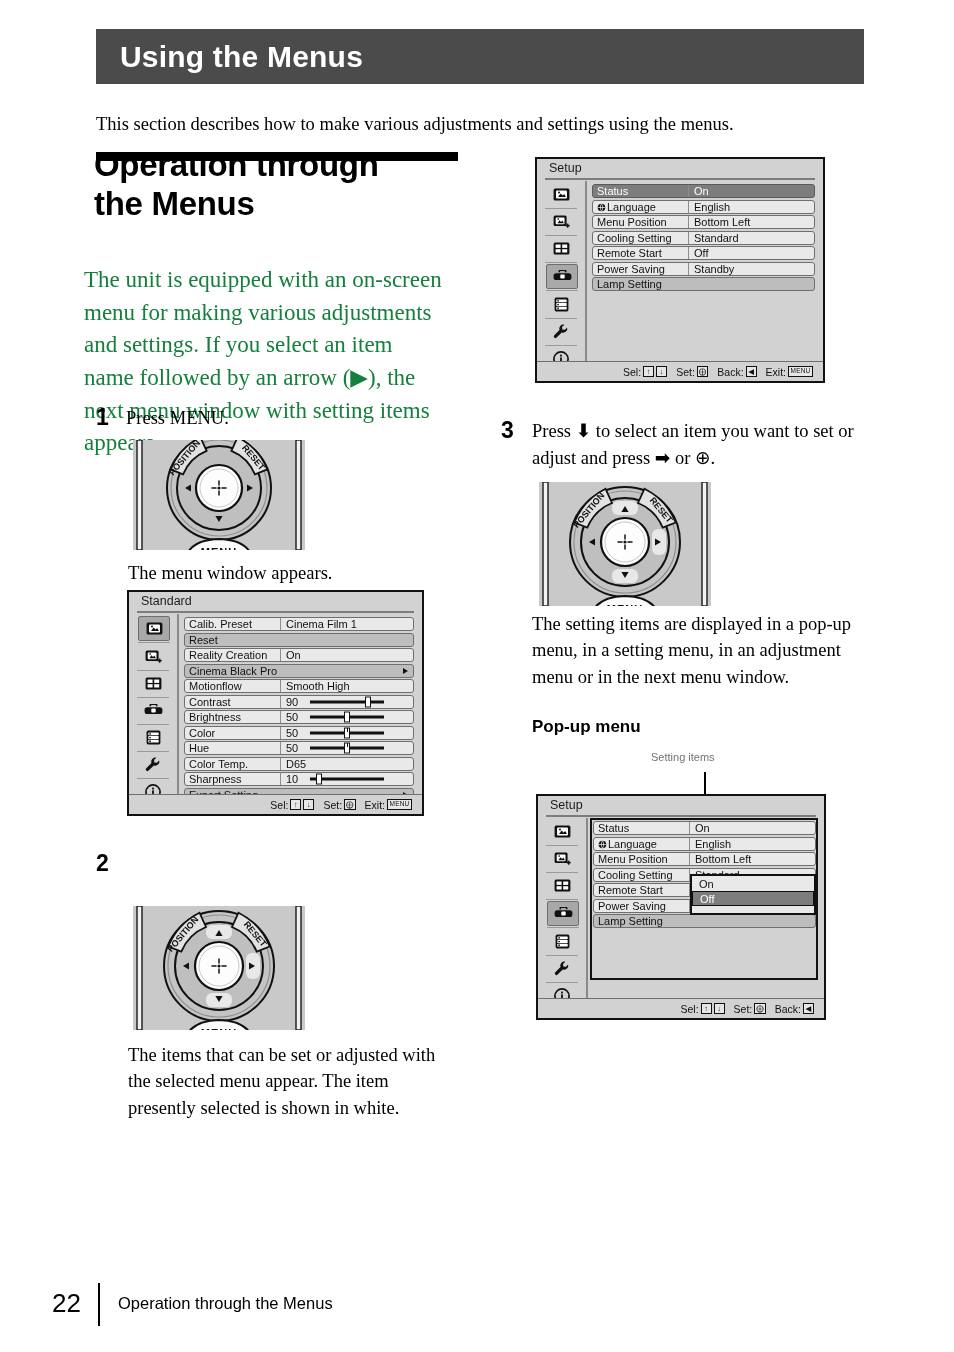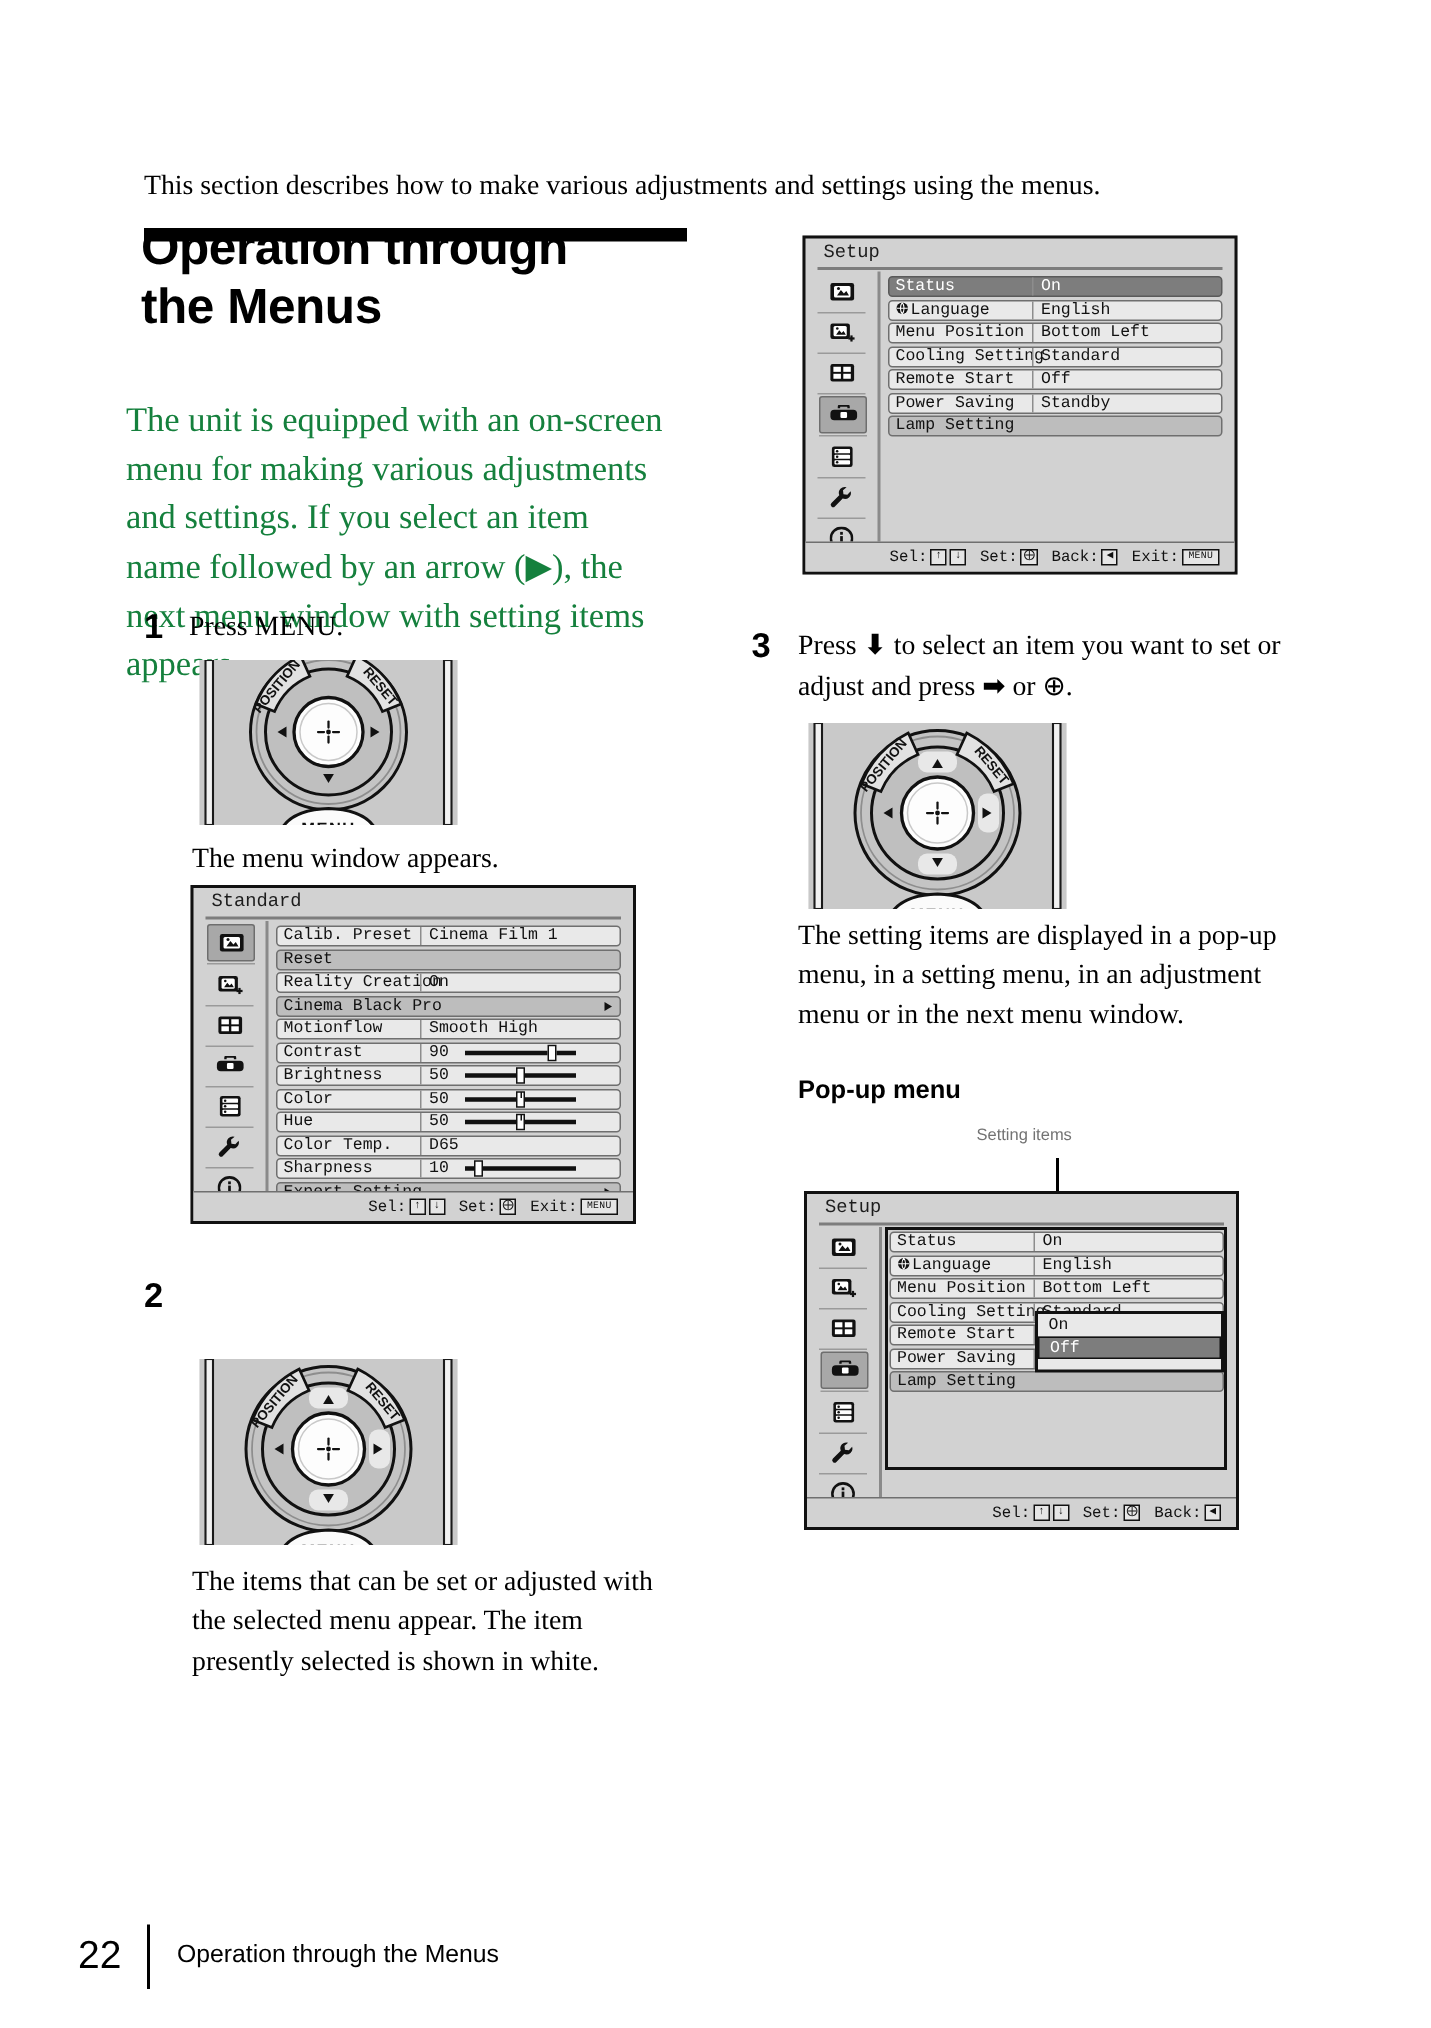--- a/index.html
+++ b/index.html
@@ -56,21 +56,21 @@
   }
   .callout-line{position:absolute;width:1.5px;background:#000;}
 
   
   .remote{position:absolute;background:#c9c9c9;overflow:hidden;}
   .remote svg{position:absolute;left:0;top:0;}
 
   
   .osd{
     position:absolute;background:#d2d2d2;border:2px solid #111;
-    font-family:Liberation Mono, monospace;box-sizing:border-box;
+    font-family:Liberation Sans, sans-serif;box-sizing:border-box;
   }
   .osd-title{
     position:absolute;left:0;top:0;height:18px;line-height:18px;
     padding-left:12px;font-size:12.5px;color:#1c1c1c;font-weight:normal;
   }
   .osd-hline{position:absolute;height:1.5px;background:#7d7d7d;}
   .osd-vline{position:absolute;width:1.5px;background:#8a8a8a;}
 
   .osd-icons{position:absolute;}
   .osd-ic{
@@ -146,20 +146,23 @@
     font-family:"Liberation Sans", sans-serif;font-size:16.5px;color:#000;
   }
 
   .arrgl{font-family:"DejaVu Sans", sans-serif;font-weight:bold;}
 </style>
 </head>
 <body>
 
 <div class="page">
 
+  <div class="banner">
+    <div class="banner-title">Using the Menus</div>
+  </div>
 
   <div class="intro">This section describes how to make various adjustments and settings using the menus.</div>
 
   <div class="rule"></div>
   <div class="sec-title">
     <span>Operation through</span><br>
     <span>the Menus</span>
   </div>
   <div class="lead">The unit is equipped with an on-screen menu for making various adjustments and settings. If you select an item name followed by an arrow (▶), the next menu window with setting items appears.</div>
 

